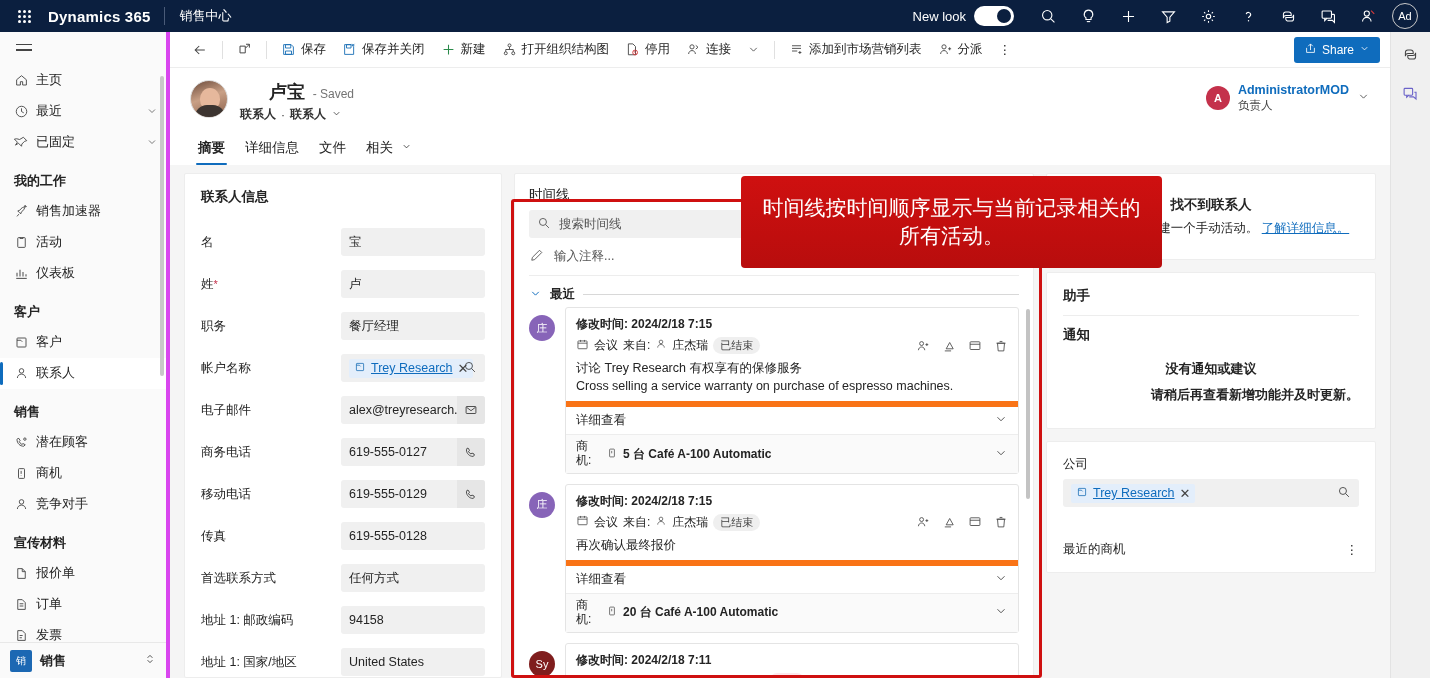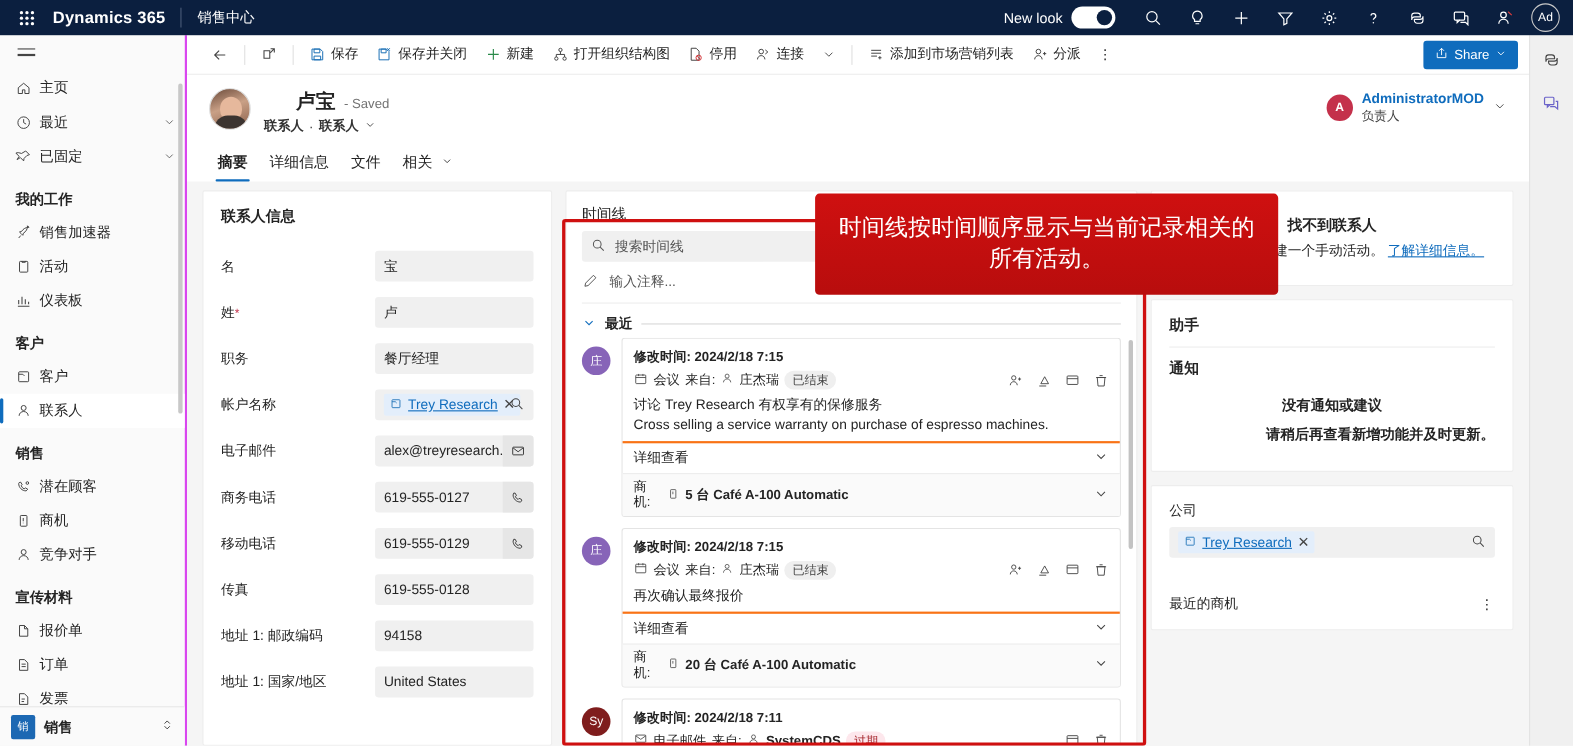--- a/index.html
+++ b/index.html
@@ -40,21 +40,21 @@
     width:26px; height:26px; border-radius:50%; border:1px solid #c9c9c9;
     display:flex; align-items:center; justify-content:center; font-size:11px;
     margin-left:4px; margin-right:4px; cursor:pointer;
   }
 
   
   .body { display:flex; height:646px; }
 
   
   .leftnav {
-    width:170px; background:#fafafa; border-right:2px solid #d946ef;
+    width:170px; background:#fafafa; border-right:4px solid #d946ef;
     position:relative; overflow:hidden; flex:none;
   }
   .ln-scroll { height:610px; overflow:hidden; position:relative; }
   .hamb { padding:12px 0 10px 16px; cursor:pointer; }
   .hamb span { display:block; width:16px; height:1.4px; background:#444; margin-bottom:4px; }
   .nav-item {
     display:flex; align-items:center; height:31px; padding:0 8px 0 14px;
     cursor:pointer; position:relative; font-size:13px; color:#242424;
   }
   .nav-item .ic { width:22px; display:flex; align-items:center; color:#444; flex:none; }
@@ -193,21 +193,21 @@
   .tl-time { font-size:12px; font-weight:bold; color:#242424; margin-bottom:4px; }
   .tl-meta { display:flex; align-items:center; gap:5px; font-size:12px; flex-wrap:nowrap; }
   .badge {
     background:#efefef; border-radius:9px; padding:1px 7px; font-size:11px; color:#444;
   }
   .badge.expired { background:#fde7ec; color:#a4262c; }
   .tl-actions { margin-left:auto; display:flex; gap:12px; color:#444; }
   .tl-actions span { cursor:pointer; display:flex; }
   .tl-desc { font-size:12.5px; margin-top:5px; line-height:1.45; }
   .tl-detail {
-    border-top:2px solid #f97316; padding:5px 10px; font-size:12.5px;
+    border-top:6px solid #f97316; padding:5px 10px; font-size:12.5px;
     display:flex; align-items:center; cursor:pointer;
   }
   .tl-detail .chev { margin-left:auto; color:#444; }
   .tl-oppo {
     border-top:1px solid #ededed; background:#fafafa; padding:5px 10px;
     display:flex; align-items:center; gap:8px; font-size:12px; cursor:pointer;
   }
   .tl-oppo .lbl2 { width:22px; line-height:1.15; flex:none; font-size:12px; }
   .tl-oppo .val { font-weight:bold; display:flex; align-items:center; gap:5px; }
   .tl-oppo .chev { margin-left:auto; color:#444; }
@@ -768,20 +768,26 @@
               </div>
             </div>
 
             <div class="field">
               <div class="lb">传真</div>
               <div class="inp">
                   <span>619-555-0128</span>
                 </div>
             </div>
 
+            <div class="field">
+              <div class="lb">首选联系方式</div>
+              <div class="inp">
+                  <span>任何方式</span>
+                </div>
+            </div>
 
             <div class="field">
               <div class="lb">地址 1: 邮政编码</div>
               <div class="inp">
                   <span>94158</span>
                 </div>
             </div>
 
             <div class="field">
               <div class="lb">地址 1: 国家/地区</div>

